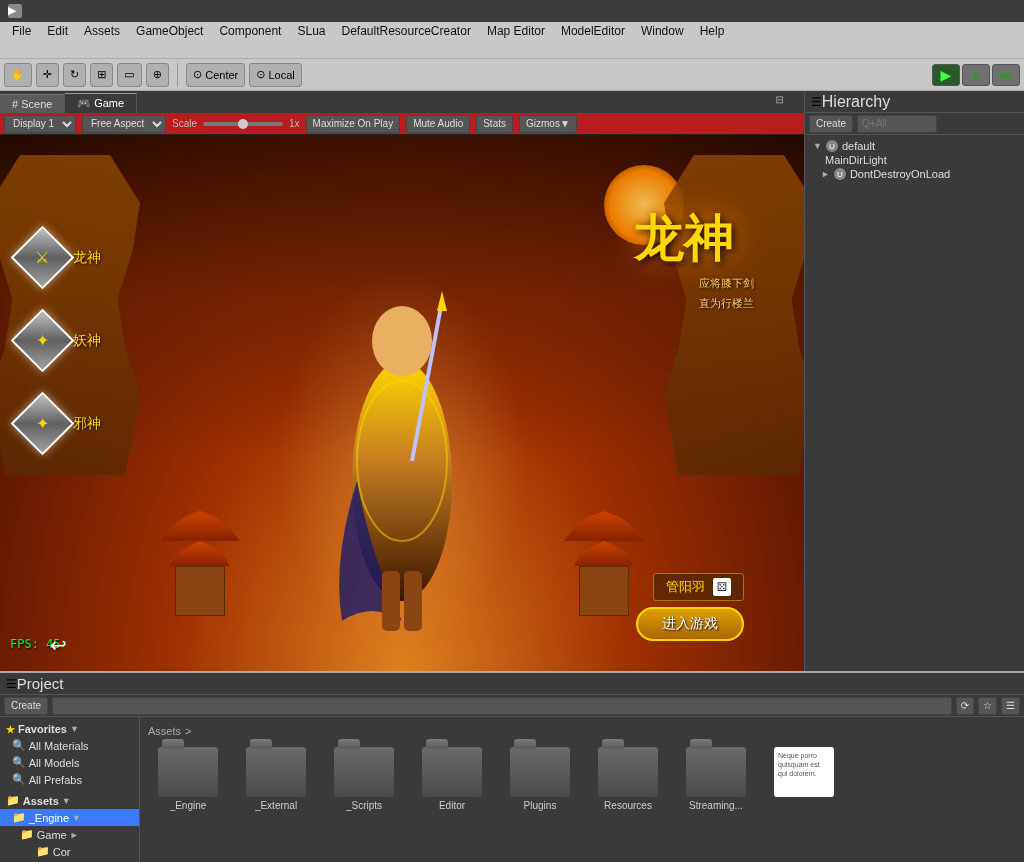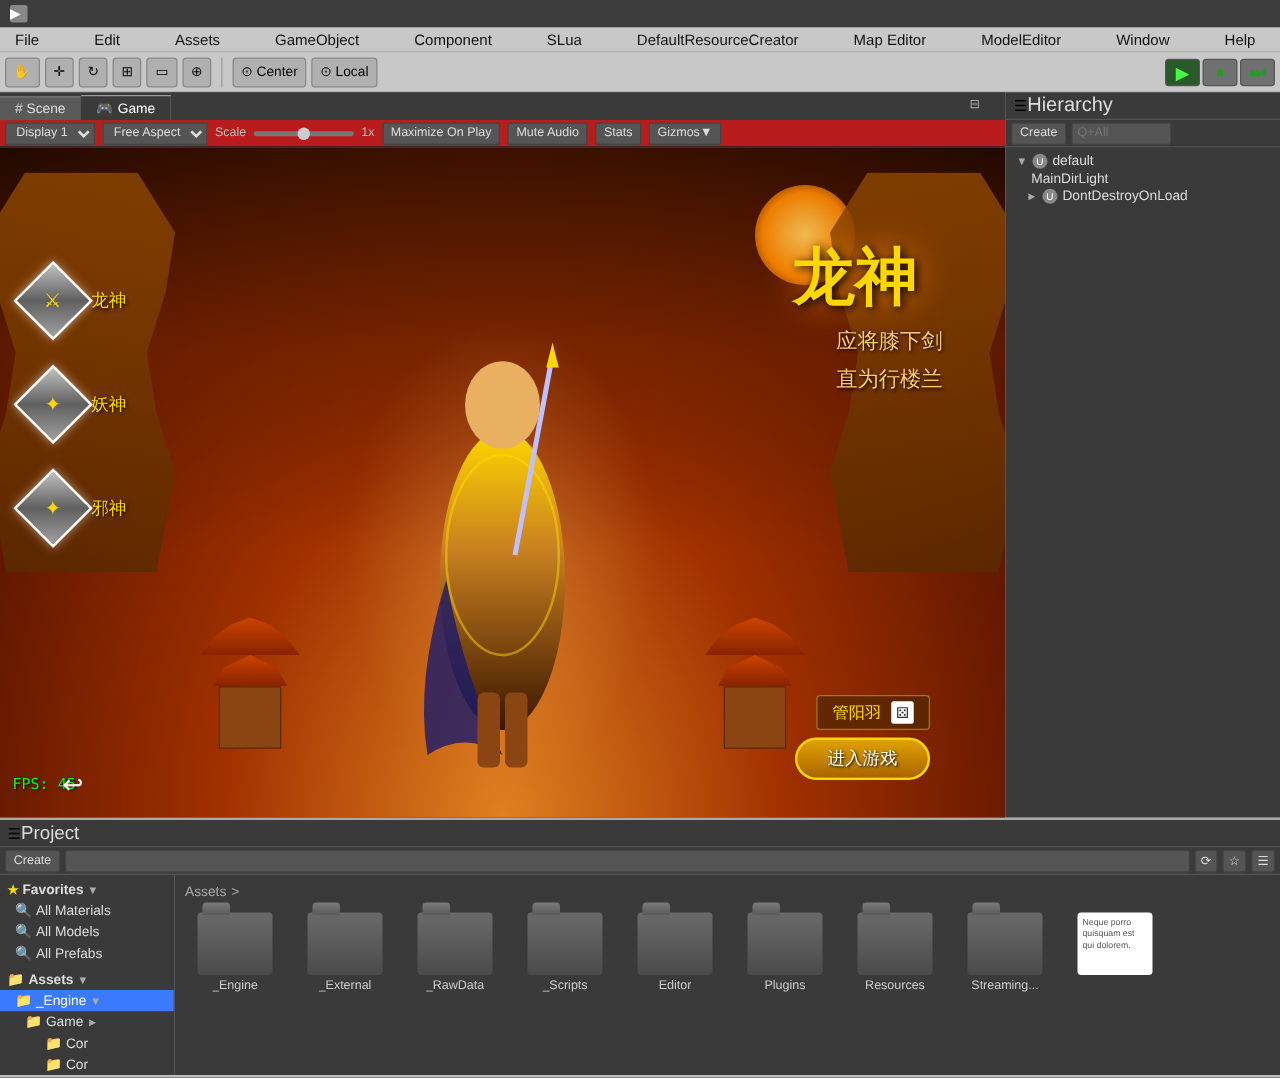--- a/index.html
+++ b/index.html
@@ -28,26 +28,25 @@
       height: 14px;
       margin-right: 6px;
       background: #888;
       border-radius: 2px;
       display: inline-block;
     }
 
     
     #menu-bar {
       background: #c8c8c8;
-      height: 20px;
-      display: flex;
-      align-items: flex-end;
+      height: 37px;
+      display: flex;
+      align-items: flex-start;
       padding: 0 4px;
       border-bottom: 1px solid #aaa;
-      gap: 28px;
     }
     .menu-item {
       padding: 2px 8px;
       cursor: pointer;
       font-size: 12px;
       color: #111;
     }
 
     
     #toolbar {
@@ -203,22 +202,22 @@
       height: 80px;
       background: radial-gradient(circle, #ffd060 0%, #ff8800 60%, transparent 100%);
       border-radius: 50%;
       opacity: 0.9;
     }
     .game-subtitle {
       position: absolute;
       top: 140px;
       right: 50px;
       color: #ffcc66;
-      font-size: 17px;
-      font-family: Liberation Serif, serif;
+      font-size: 11px;
+      font-family: Liberation Mono, monospace;
       text-shadow: 1px 1px 3px #000;
       line-height: 1.8;
       text-align: right;
     }
 
     
     .char-menu {
       position: absolute;
       left: 20px;
       display: flex;
@@ -888,24 +887,20 @@
             <div class="asset-item">
               <div class="folder-icon"></div>
               <span class="asset-label">_Engine</span>
             </div>
             <div class="asset-item">
               <div class="folder-icon"></div>
               <span class="asset-label">_External</span>
             </div>
             <div class="asset-item">
               <div class="folder-icon"></div>
-              <span class="asset-label">_RawData</span>
-            </div>
-            <div class="asset-item">
-              <div class="folder-icon"></div>
               <span class="asset-label">_Scripts</span>
             </div>
             <div class="asset-item">
               <div class="folder-icon"></div>
               <span class="asset-label">Editor</span>
             </div>
             <div class="asset-item">
               <div class="folder-icon"></div>
               <span class="asset-label">Plugins</span>
             </div>

